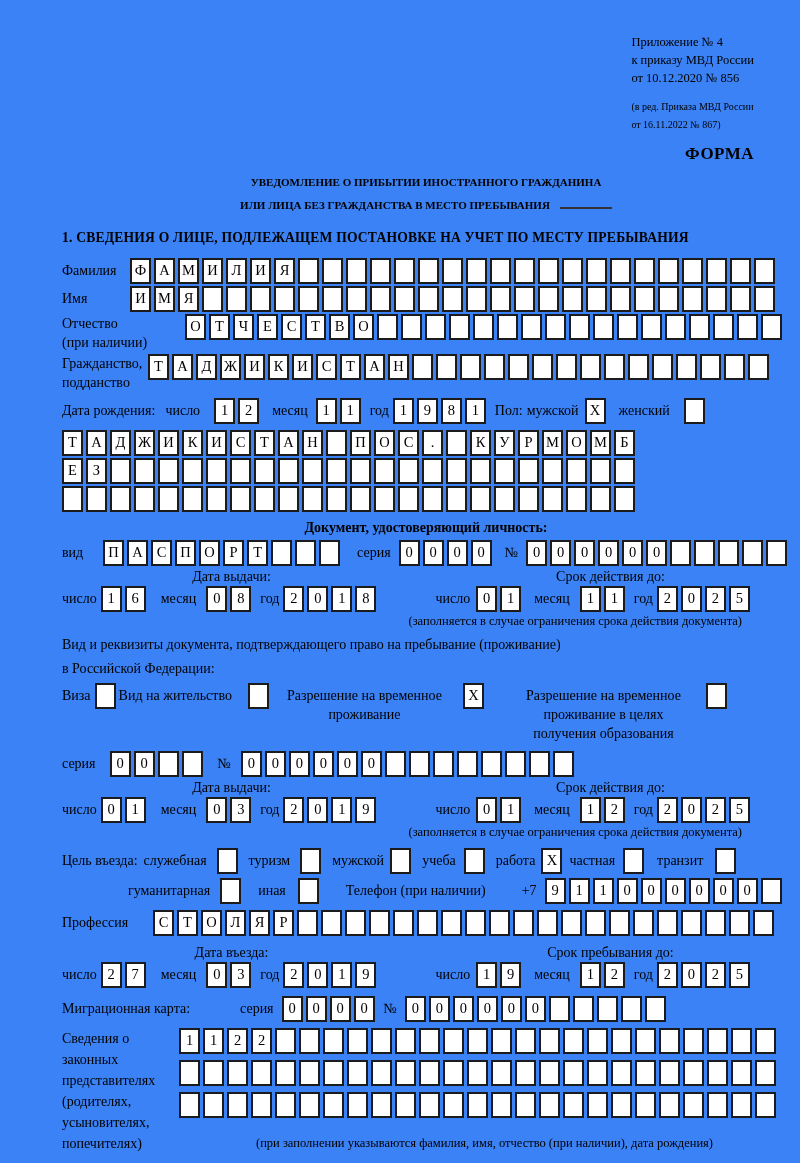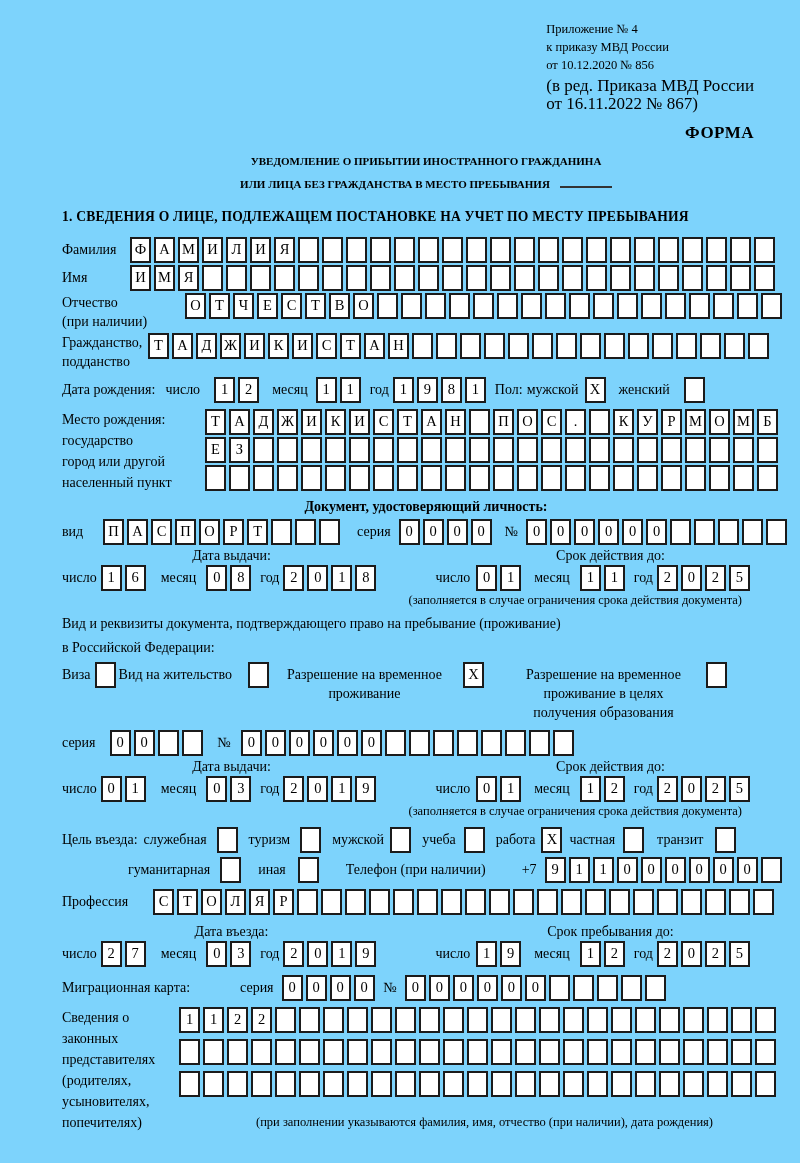--- a/index.html
+++ b/index.html
@@ -1,23 +1,23 @@
 <!DOCTYPE html>
 <html><head>
 <meta charset="utf-8">
 <style>
   html,body{margin:0;padding:0;background:#ffffff;}
   .page{
     width:800px;height:1163px;box-sizing:border-box;position:relative;
-    background:#7dd3fc;color:#000;overflow:hidden;
-    padding:20px 10px 0 62px;
+    background:#3b82f6;color:#000;overflow:hidden;
+    padding:33px 10px 0 62px;
     font-family:"Liberation Serif","DejaVu Serif",serif;
   }
   .hdr{width:max-content;margin:0 36px 0 auto;font-size:12.5px;line-height:18px;}
-  .hdr-sub{margin-top:3px;font-size:17px;line-height:18px;}
+  .hdr-sub{margin-top:11px;font-size:10px;line-height:18px;}
   .forma{text-align:right;margin:10px 36px 0 0;font-weight:bold;font-size:17px;letter-spacing:.5px;}
   .title{text-align:center;margin-top:8px;font-weight:bold;font-size:11px;line-height:21px;}
   .blank{display:inline-block;width:52px;border-bottom:2px solid #333;height:14px;margin-left:10px;}
   .sect{margin-top:14px;font-weight:bold;font-size:13.6px;letter-spacing:.2px;}
   .row{display:flex;align-items:flex-start;}
   .ai-center{align-items:center;}
   .lbl{font-size:14px;line-height:20px;white-space:nowrap;}
   .lblcol{flex:none;}
   .lblcol div{font-size:14px;line-height:19px;}
   .lblcol.tall div{line-height:21px;}
@@ -231,26 +231,20 @@
     <span class="cells ml6">
         <span class="cell">X</span>
       </span>
     <span class="lbl ml10">женский</span>
     <span class="cells ml14">
         <span class="cell"></span>
       </span>
   </div>
 
   <div class="row mt6">
-    <div class="lblcol tall w143">
-      <div>Место рождения:</div>
-      <div>государство</div>
-      <div>город или другой</div>
-      <div>населенный пункт</div>
-    </div>
     <div>
       <div class="cells mb2">
           <span class="cell">Т</span>
           <span class="cell">А</span>
           <span class="cell">Д</span>
           <span class="cell">Ж</span>
           <span class="cell">И</span>
           <span class="cell">К</span>
           <span class="cell">И</span>
           <span class="cell">С</span>

